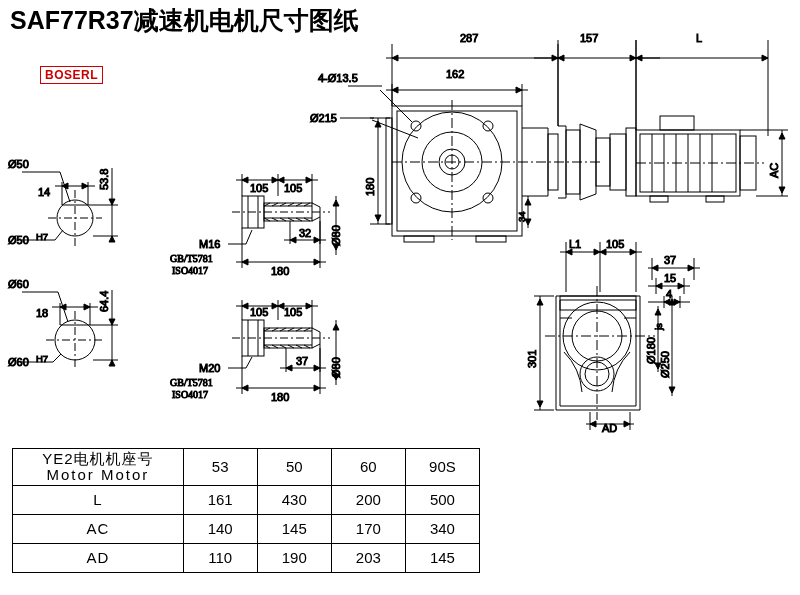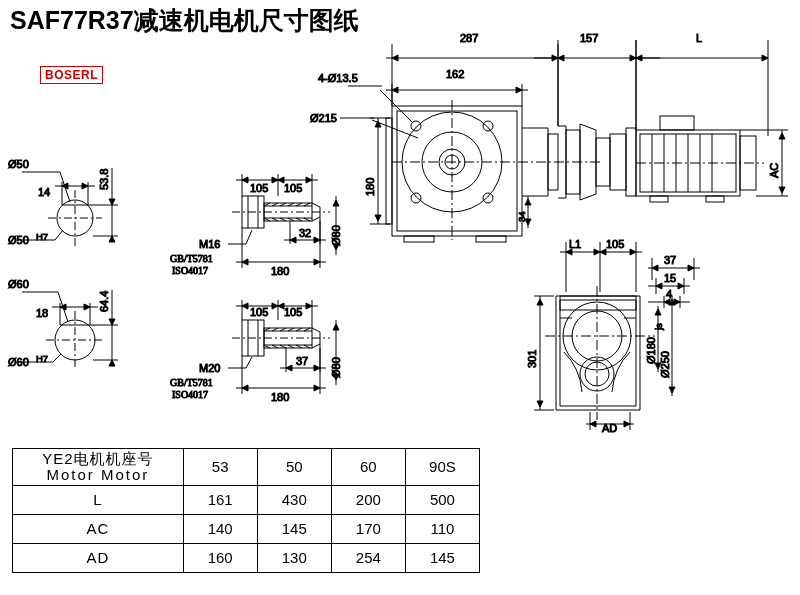--- a/index.html
+++ b/index.html
@@ -440,25 +440,25 @@
         <td class="col">161</td>
         <td class="col">430</td>
         <td class="col">200</td>
         <td class="col">500</td>
       </tr>
       <tr>
         <td class="head">AC</td>
         <td class="col">140</td>
         <td class="col">145</td>
         <td class="col">170</td>
-        <td class="col">110</td>
+        <td class="col">340</td>
       </tr>
       <tr>
         <td class="head">AD</td>
-        <td class="col">160</td>
-        <td class="col">130</td>
-        <td class="col">254</td>
+        <td class="col">110</td>
+        <td class="col">190</td>
+        <td class="col">203</td>
         <td class="col">145</td>
       </tr>
     </tbody>
   </table>
 
 </div>
 
 </body></html>

